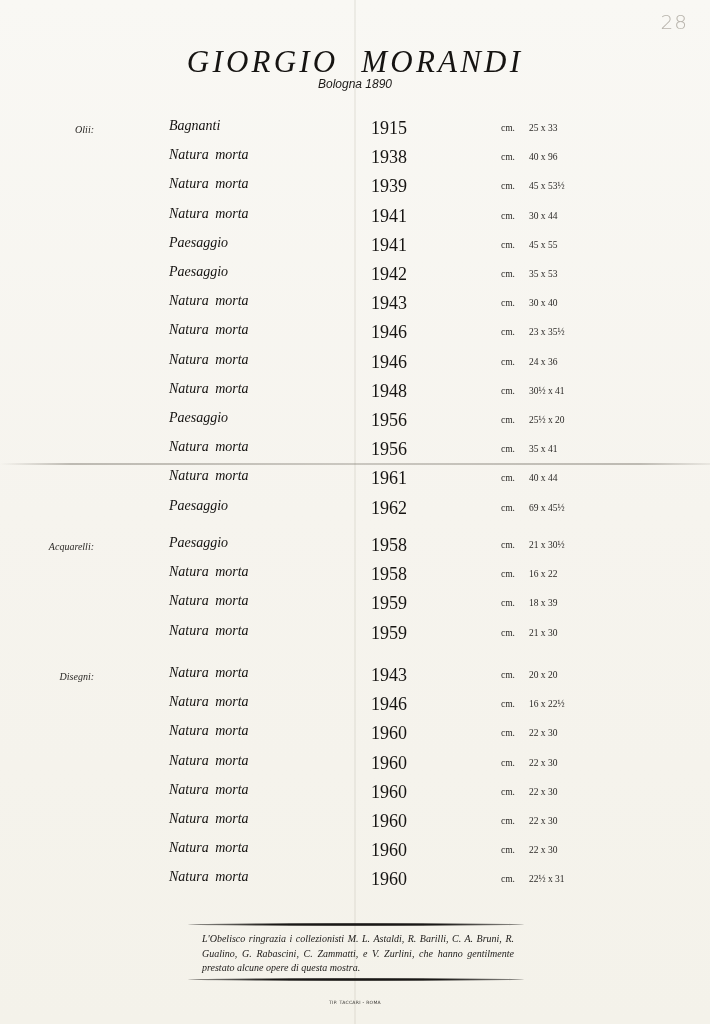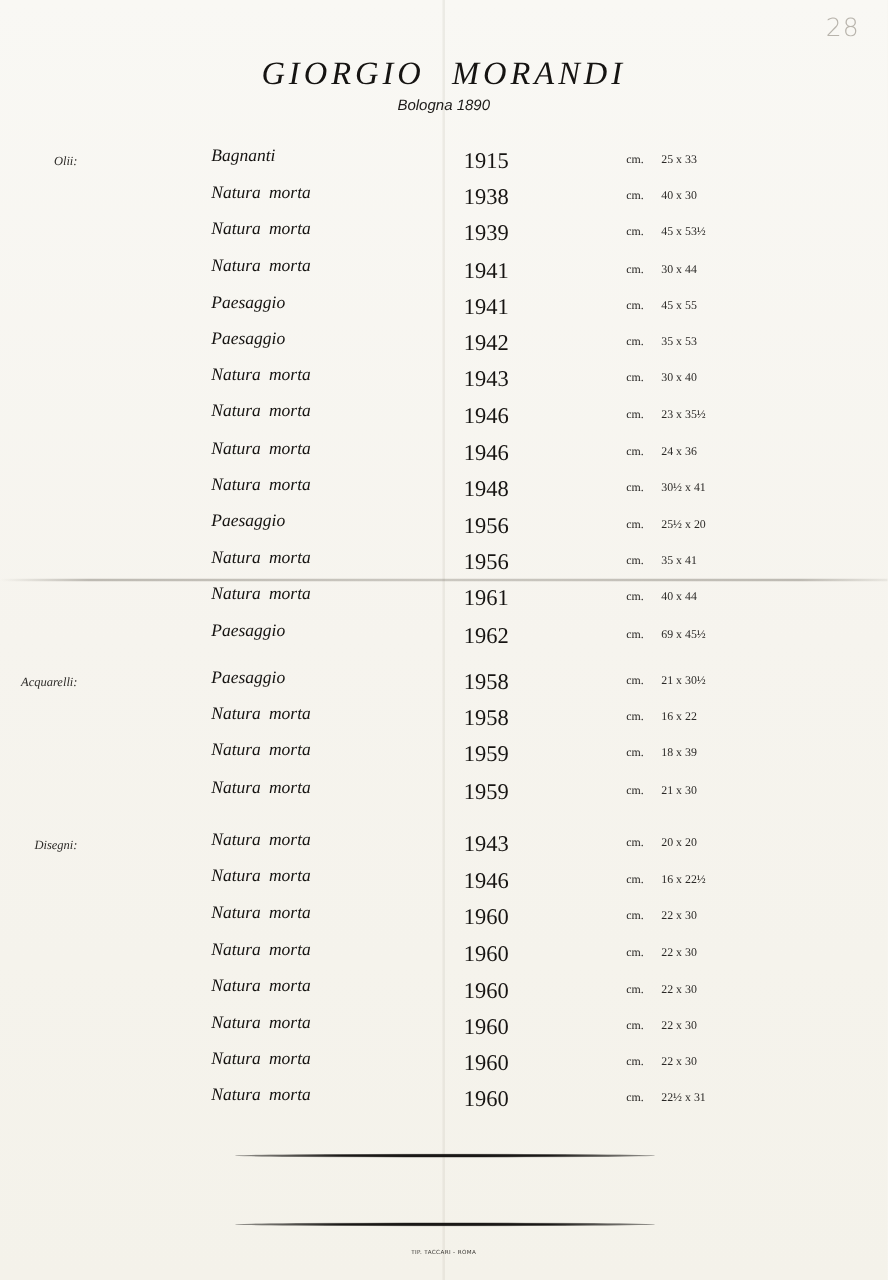--- a/index.html
+++ b/index.html
@@ -23,28 +23,28 @@
     background: rgba(200,195,185,0.25);
   }
   .page-number {
     position: absolute; right: 22px; top: 10px;
     font-family: "DejaVu Sans", sans-serif; font-size: 20px; font-weight: 200;
     color: #b8b4ac; letter-spacing: 1px; text-align: center;
   }
   .title {
     position: absolute; left: 0; width: 710px; top: 44px; text-align: center;
     font-family: "Liberation Serif", serif; font-style: italic;
-    font-size: 26px; letter-spacing: 3.2px; word-spacing: 12px; color: #161412;
+    font-size: 31px; letter-spacing: 3.2px; word-spacing: 12px; color: #161412;
   }
   .subtitle {
     position: absolute; left: 0; width: 710px; top: 77px; text-align: center;
     font-family: Liberation Sans, sans-serif; font-style: italic; font-size: 12px;
   }
   .row {
-    position: absolute; left: 0; width: 622px; height: 26px;
+    position: absolute; left: 0; width: 622px; height: 26px; padding-left: 32px;
   }
   .row .cat {
     position: absolute; right: 560px; top: 6px;
     font-family: "Liberation Serif", serif; font-style: italic; font-size: 10px; color: #2b2926;
     white-space: nowrap;
   }
   .row .work {
     position: absolute; left: 169px; top: 0;
     font-family: "Liberation Serif", serif; font-style: italic; font-size: 14px;
     word-spacing: 3px; color: #141210; white-space: nowrap;
@@ -93,21 +93,21 @@
   <div id="works-list">
       <div class="row" style="top: 118px;">
         <span class="cat">Olii:</span>
         <span class="work">Bagnanti</span>
         <span class="year">1915</span>
         <span class="dims"><span class="unit">cm.</span><span>25 x 33</span></span>
       </div>
       <div class="row" style="top: 147.2px;">
         <span class="work">Natura morta</span>
         <span class="year">1938</span>
-        <span class="dims"><span class="unit">cm.</span><span>40 x 30</span></span>
+        <span class="dims"><span class="unit">cm.</span><span>40 x 96</span></span>
       </div>
       <div class="row" style="top: 176.4px;">
         <span class="work">Natura morta</span>
         <span class="year">1939</span>
         <span class="dims"><span class="unit">cm.</span><span>45 x 53½</span></span>
       </div>
       <div class="row" style="top: 205.6px;">
         <span class="work">Natura morta</span>
         <span class="year">1941</span>
         <span class="dims"><span class="unit">cm.</span><span>30 x 44</span></span>
@@ -221,17 +221,18 @@
       </div>
       <div class="row" style="top: 869.4px;">
         <span class="work">Natura morta</span>
         <span class="year">1960</span>
         <span class="dims"><span class="unit">cm.</span><span>22½ x 31</span></span>
       </div>
     </div>
 
   <div class="footer">
     <div class="rule top"></div>
+    <div class="footer-text">L'Obelisco ringrazia i collezionisti M. L. Astaldi, R. Barilli, C. A. Bruni, R. Gualino, G. Rabascini, C. Zammatti, e V. Zurlini, che hanno gentilmente prestato alcune opere di questa mostra.</div>
     <div class="rule bottom"></div>
   </div>
 
   <div class="printer">TIP. TACCARI - ROMA</div>
 </div>
 
 </body></html>

